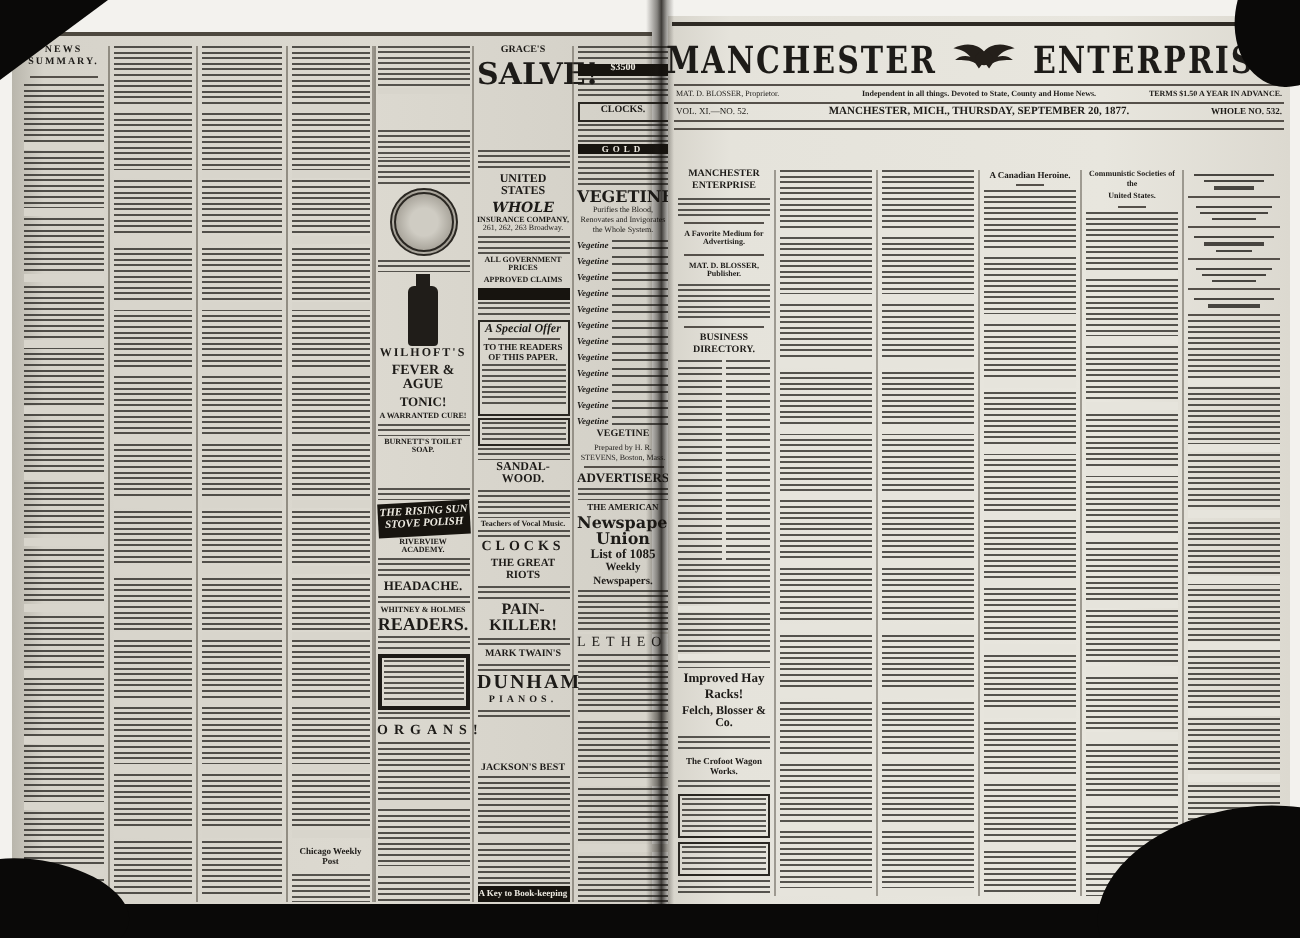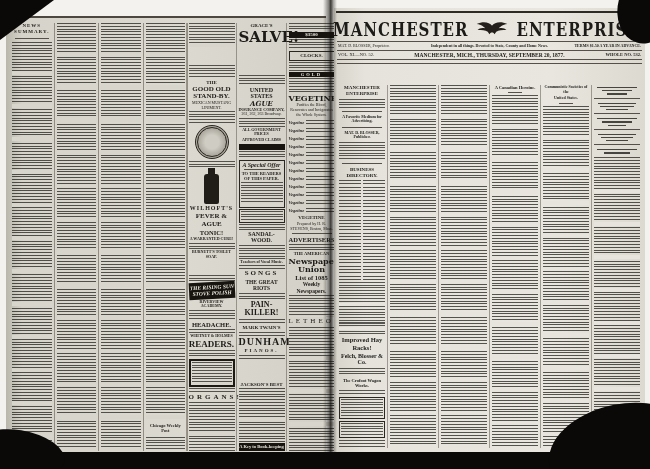--- a/index.html
+++ b/index.html
@@ -105,26 +105,20 @@
         <div class="simb" style="height:14px"></div>
       </div>
     </div>
 
     <div class="lp-ads">
 
       <div class="adcol">
         <div class="simb" style="height:24px"></div>
         <div class="ill" style="height:16px;width:32px;margin:0 auto"></div>
         <div class="simb" style="height:14px"></div>
-        <div>
-          <div class="c b t5">THE</div>
-          <div class="c b t7">GOOD OLD</div>
-          <div class="c b t7">STAND-BY.</div>
-          <div class="c t4">MEXICAN MUSTANG LINIMENT.</div>
-        </div>
         <div class="simb" style="height:12px"></div>
         <div class="seal"></div>
         <div class="simb" style="height:6px"></div>
         <div class="bottle"></div>
         <div class="c b t6 ls1">WILHOFT'S</div>
         <div class="c b t7">FEVER &amp; AGUE</div>
         <div class="c b t65">TONIC!</div>
         <div class="c b t4">A WARRANTED CURE!</div>
         <div class="simb" style="height:6px"></div>
         <div class="c b t4">BURNETT'S TOILET SOAP.</div>
@@ -149,21 +143,21 @@
         <div class="fill"></div>
       </div>
 
       <div class="adcol">
         <div class="c b t5">GRACE'S</div>
         <div class="c t15" style="font-family:'DejaVu Serif',serif">SALVE!</div>
         <div class="ill" style="height:28px"></div>
         <div class="simb" style="height:11px"></div>
         <div>
           <div class="c b t6">UNITED STATES</div>
-          <div class="c b t7 i" style="font-family:'DejaVu Serif',serif">AGUE</div>
+          <div class="c b t7 i" style="font-family:'DejaVu Serif',serif">WHOLE</div>
           <div class="c b t4">INSURANCE COMPANY,</div>
           <div class="c t4">261, 262, 263 Broadway.</div>
         </div>
         <div class="simb" style="height:9px"></div>
         <div class="c b t4">ALL GOVERNMENT PRICES</div>
         <div class="c b t4">APPROVED CLAIMS</div>
         <div class="band" style="height:6px"></div>
         <div class="simb" style="height:8px"></div>
         <div class="bx">
           <div class="c b t6 i">A Special Offer</div>
@@ -173,21 +167,21 @@
           <div class="simb" style="height:24px"></div>
         </div>
         <div class="bx">
           <div class="simb" style="height:10px"></div>
         </div>
         <div class="simb" style="height:6px"></div>
         <div class="c b t6">SANDAL-WOOD.</div>
         <div class="simb" style="height:14px"></div>
         <div class="c b t4">Teachers of Vocal Music.</div>
         <div class="simb" style="height:4px"></div>
-        <div class="c b t7 ls2">SONGS</div>
+        <div class="c b t7 ls2">CLOCKS</div>
         <div class="c b t55">THE GREAT RIOTS</div>
         <div class="simb" style="height:7px"></div>
         <div class="c t8" style="font-weight:900">PAIN-KILLER!</div>
         <div class="simb" style="height:5px"></div>
         <div class="c b t5">MARK TWAIN'S</div>
         <div class="simb" style="height:4px"></div>
         <div class="c t10 ls1" style="font-weight:900">DUNHAM</div>
         <div class="c b t5 ls2">PIANOS.</div>
         <div class="simb" style="height:5px"></div>
         <div class="ill" style="height:20px;width:14px;margin:0 auto"></div>

